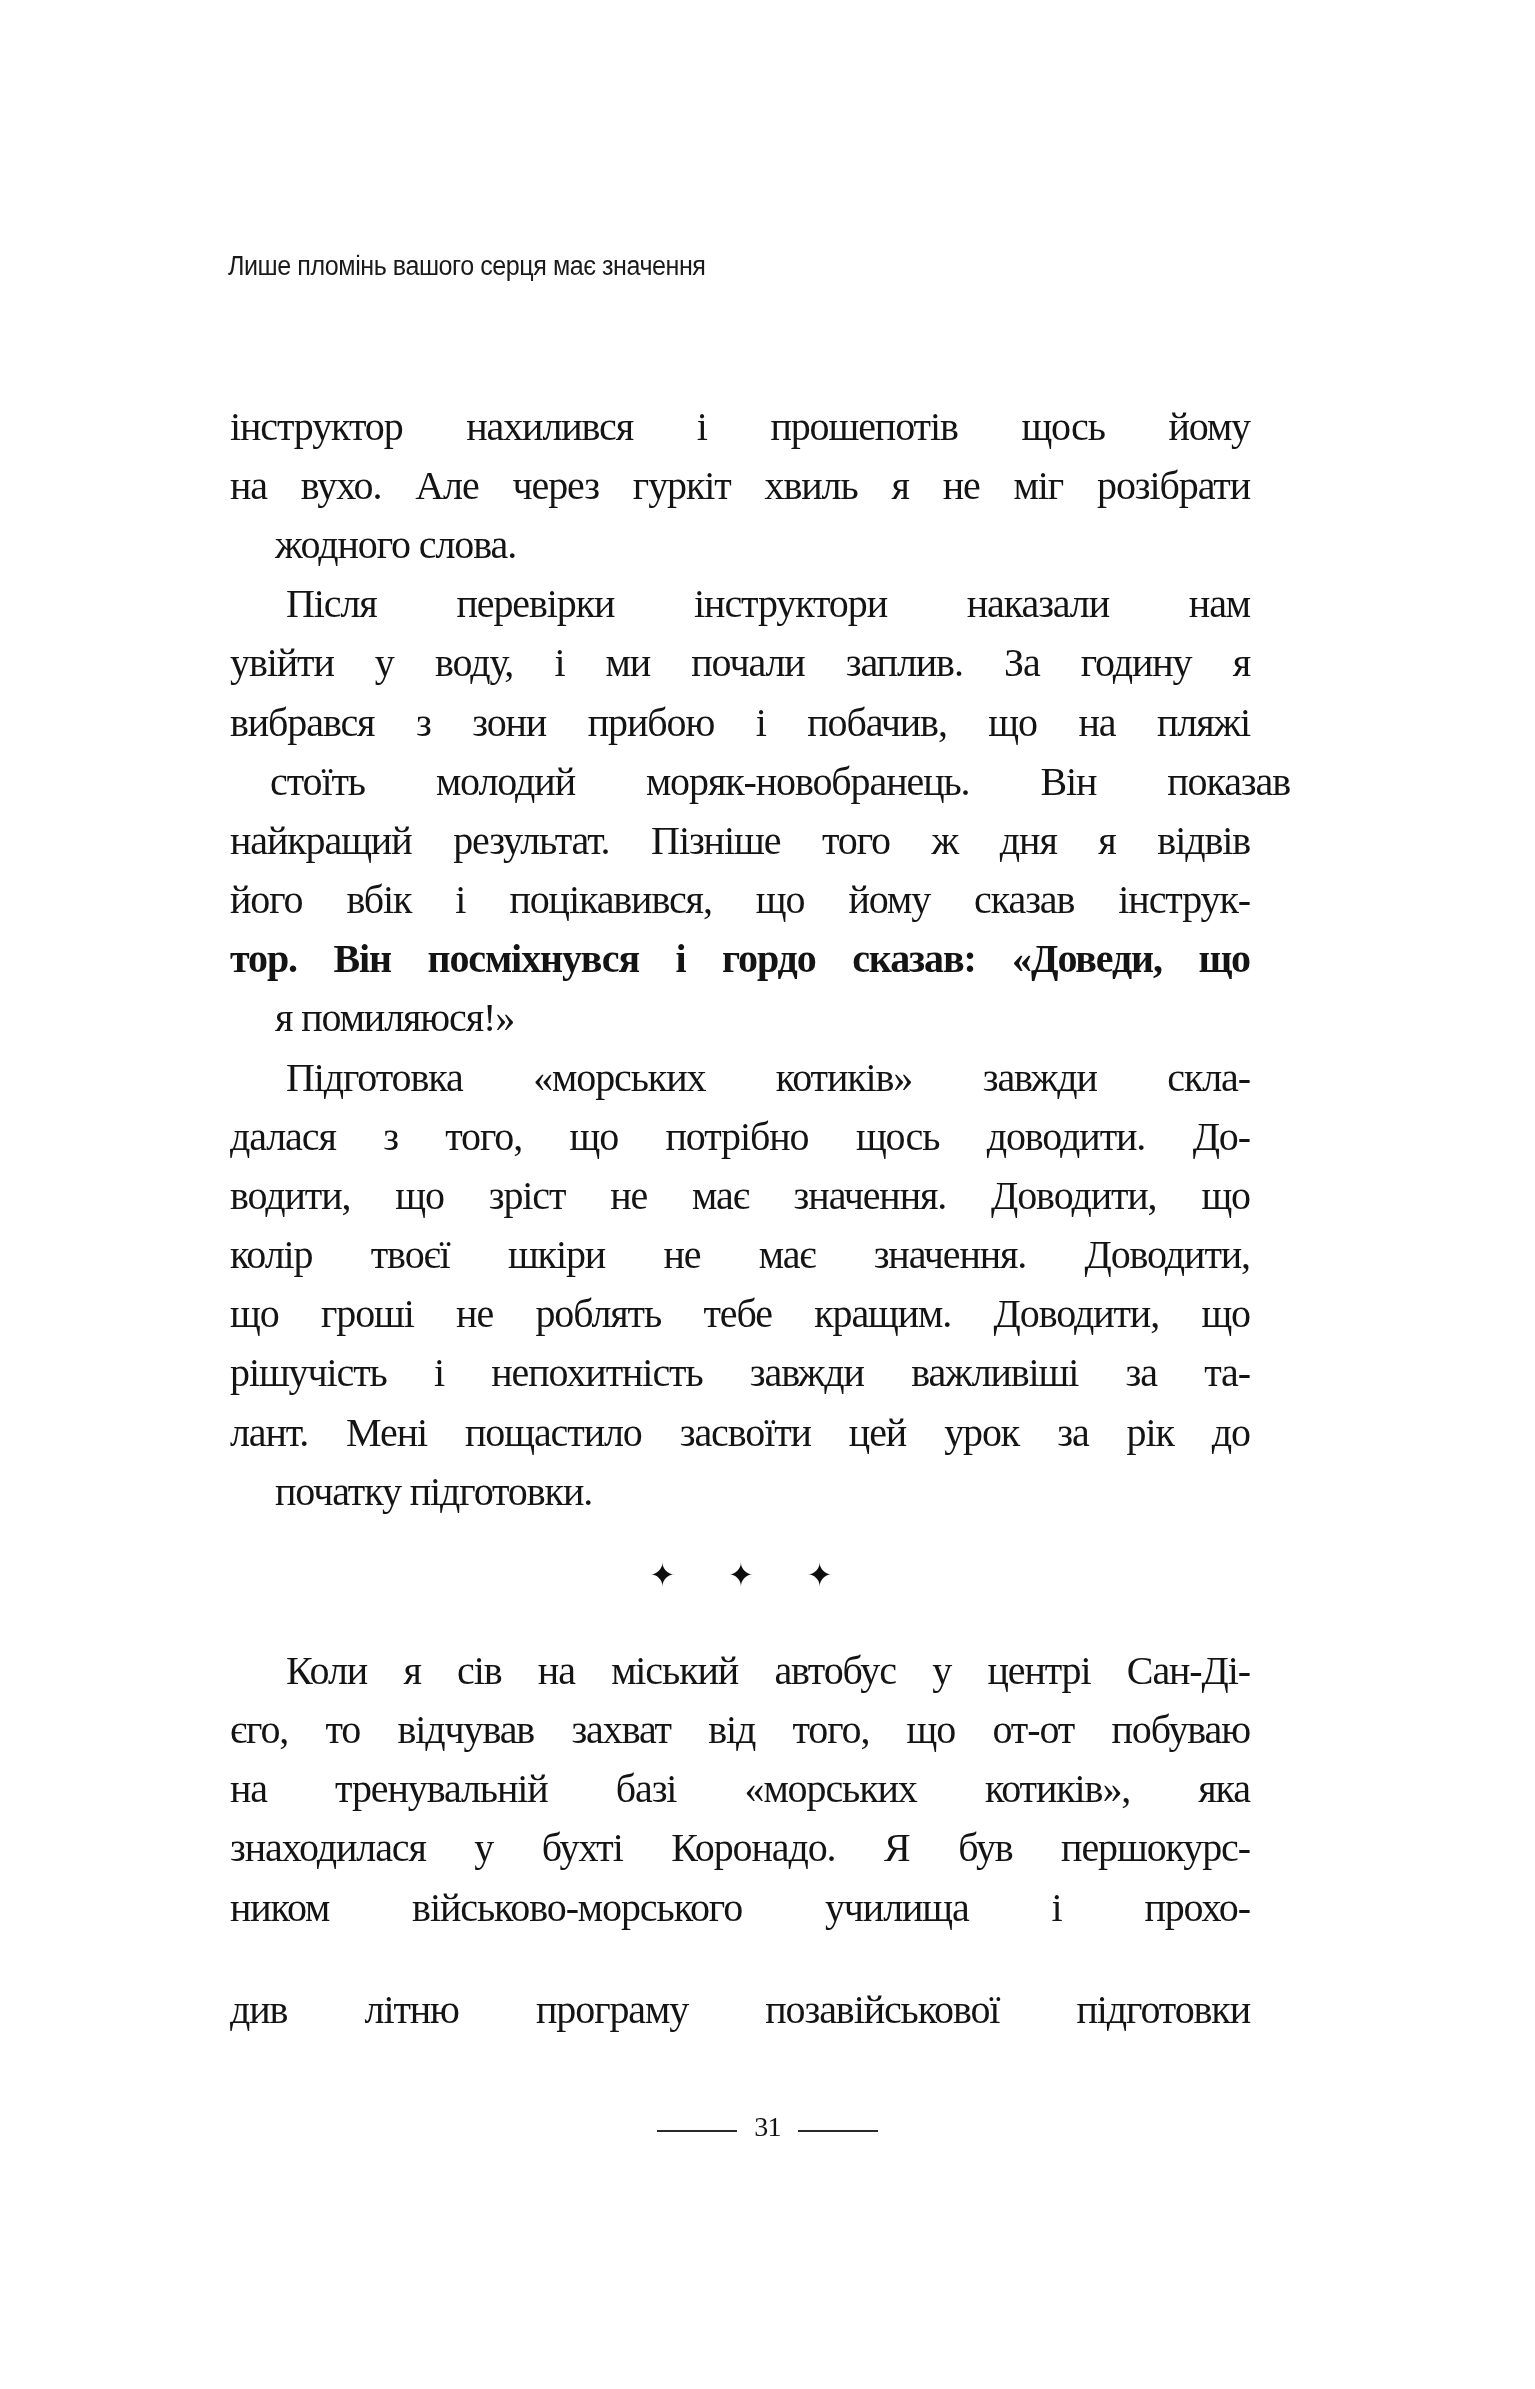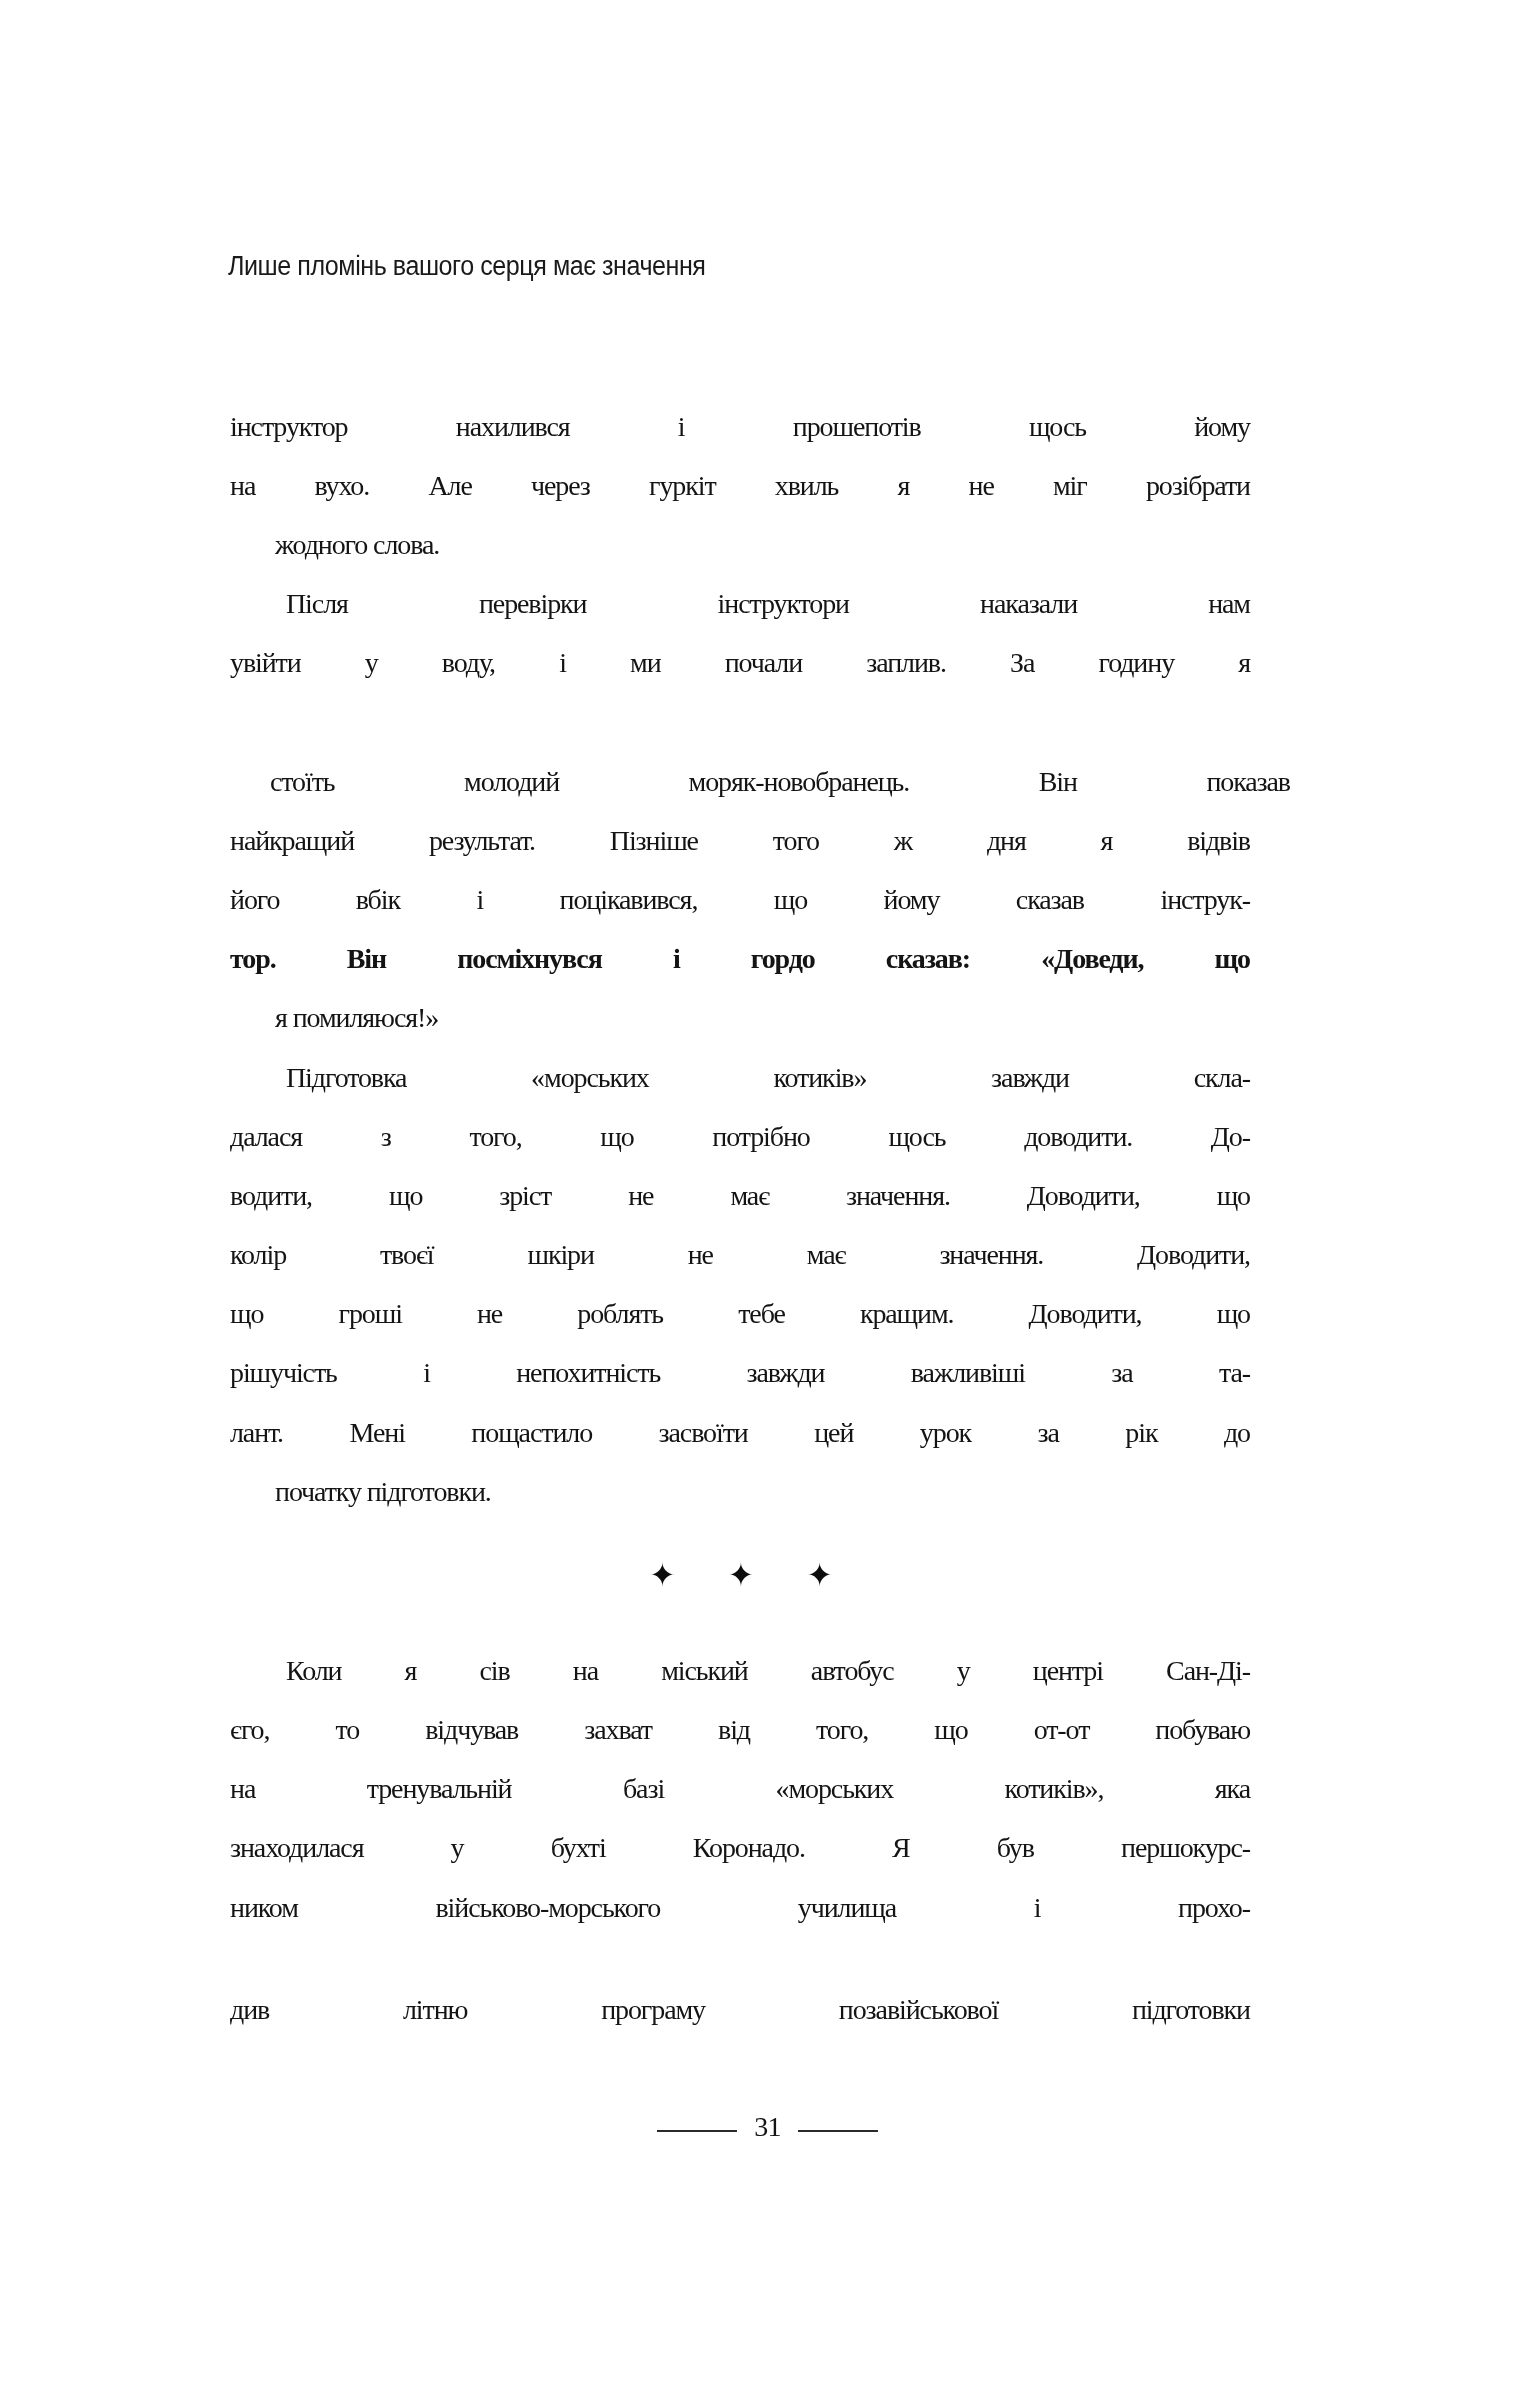--- a/index.html
+++ b/index.html
@@ -32,21 +32,21 @@
       transform: scaleX(0.93);
       transform-origin: left top;
       color: #1a1a1a;
       white-space: nowrap;
     }
     .body-text {
       position: absolute;
       left: 230px;
       width: 1020px;
       font-family: "Liberation Serif", "DejaVu Serif", serif;
-      font-size: 28px;
+      font-size: 40px;
     }
     .line {
       position: absolute;
       left: 0;
       width: 1020px;
       height: 59px;
       white-space: nowrap;
       text-align: justify;
       text-align-last: justify;
       line-height: 59px;
@@ -108,20 +108,21 @@
   <div class="running-head">Лише пломінь вашого серця має значення</div>
 
   <div class="body-text" id="body-text" style="top:0;height:2389px;">
 
     <div class="line" style="top: 397px;">інструктор нахилився і прошепотів щось йому</div>
     <div class="line" style="top: 456px;">на вухо. Але через гуркіт хвиль я не міг розібрати</div>
     <div class="line last" style="top: 515px;">жодного слова.</div>
 
     <div class="line indent" style="top: 574px;">Після перевірки інструктори наказали нам</div>
     <div class="line" style="top: 633px;">увійти у воду, і ми почали заплив. За годину я</div>
+    <div class="line" style="top: 693px;">вибрався з зони прибою і побачив, що на пляжі</div>
     <div class="line" style="top: 752px; margin-left: 40px;">стоїть молодий моряк-новобранець. Він показав</div>
     <div class="line" style="top: 811px;">найкращий результат. Пізніше того ж дня я відвів</div>
     <div class="line" style="top: 870px;">його вбік і поцікавився, що йому сказав інструк-</div>
     <div class="line" style="top: 929px; font-weight: bold;">тор. Він посміхнувся і гордо сказав: «Доведи, що</div>
     <div class="line last" style="top: 988px;">я помиляюся!»</div>
 
     <div class="line" style="top: 1107px;">далася з того, що потрібно щось доводити. До-</div>
     <div class="line indent" style="top: 1048px;">Підготовка «морських котиків» завжди скла-</div>
     <div class="line" style="top: 1166px;">водити, що зріст не має значення. Доводити, що</div>
     <div class="line" style="top: 1225px;">колір твоєї шкіри не має значення. Доводити,</div>

